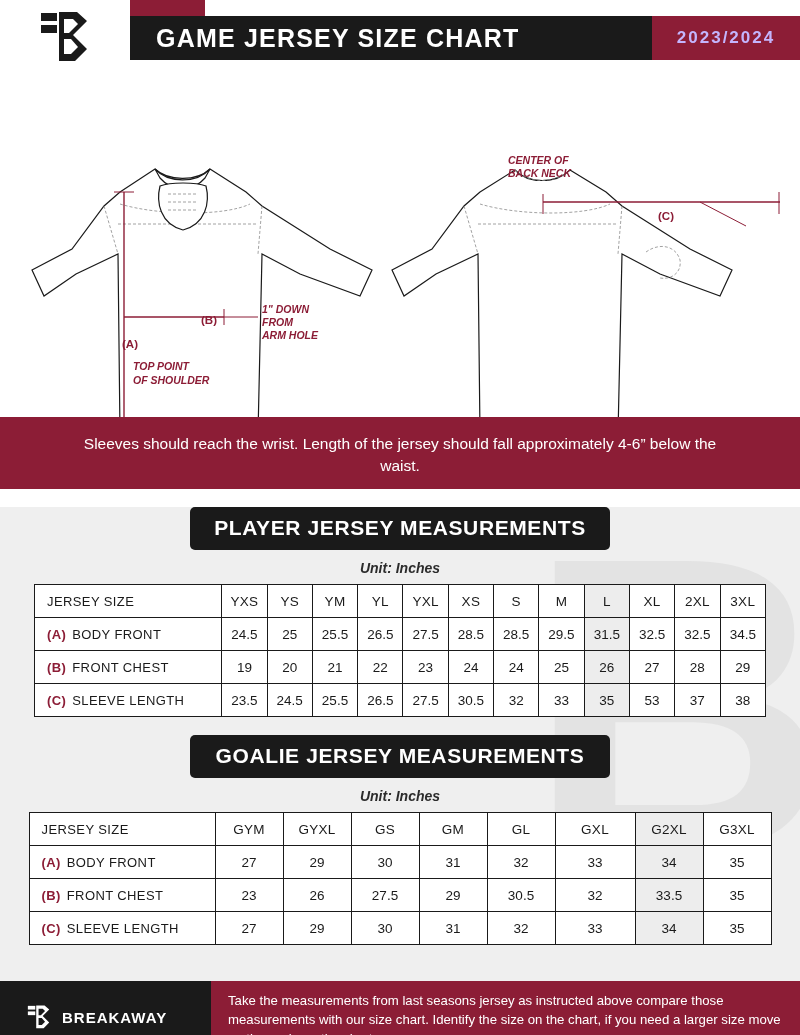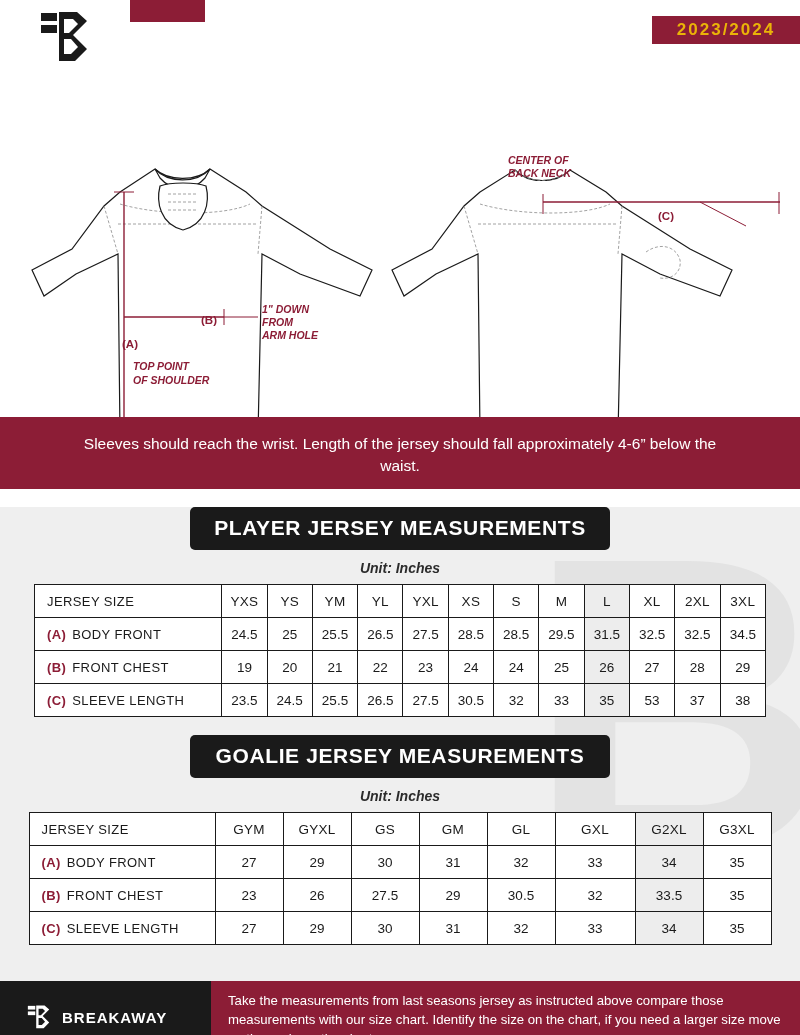--- a/index.html
+++ b/index.html
@@ -51,23 +51,23 @@
     color: #ffffff;
     font-weight: bold;
     font-size: 25px;
     letter-spacing: 1.2px;
     margin-left: 26px;
     white-space: nowrap;
   }
   .season-box {
     position: absolute;
     right: 0; top: 16px;
-    width: 148px; height: 28px;
+    width: 148px; height: 44px;
     background: #8c1d36;
-    color: #eab308;
+    color: #c4b5fd;
     font-weight: bold;
     font-size: 17px;
     letter-spacing: 2px;
     display: flex;
     align-items: center;
     justify-content: center;
   }
 
   
   .illus {
@@ -198,20 +198,23 @@
   <div class="header">
     <div class="header-left-block"></div>
     <div class="logo-box">
       <svg width="56" height="52" viewBox="0 0 56 52">
         <polygon points="4,2 20,2 20,10 4,10" fill="#1a1a1a"></polygon>
         <polygon points="4,14 20,14 20,22 4,22" fill="#1a1a1a"></polygon>
         <polygon points="22,1 40,1 50,10 36,24 50,38 38,50 22,50" fill="#1a1a1a"></polygon>
         <polygon points="27,8 36,8 41,13 32,22 27,22" fill="#ffffff"></polygon>
         <polygon points="27,28 34,28 41,36 34,43 27,43" fill="#ffffff"></polygon>
       </svg>
+    </div>
+    <div class="title-bar">
+      <span class="title">GAME JERSEY SIZE CHART</span>
     </div>
     <div class="season-box">2023/2024</div>
   </div>
 
   <div class="illus">
     <svg width="800" height="343" viewBox="0 0 800 343">
       <defs>
         <style>
           .jl { fill:#ffffff; stroke:#1a1a1a; stroke-width:1.2; }
           .seam { fill:none; stroke:#8a8a8a; stroke-width:0.8; stroke-dasharray:3 2; }

